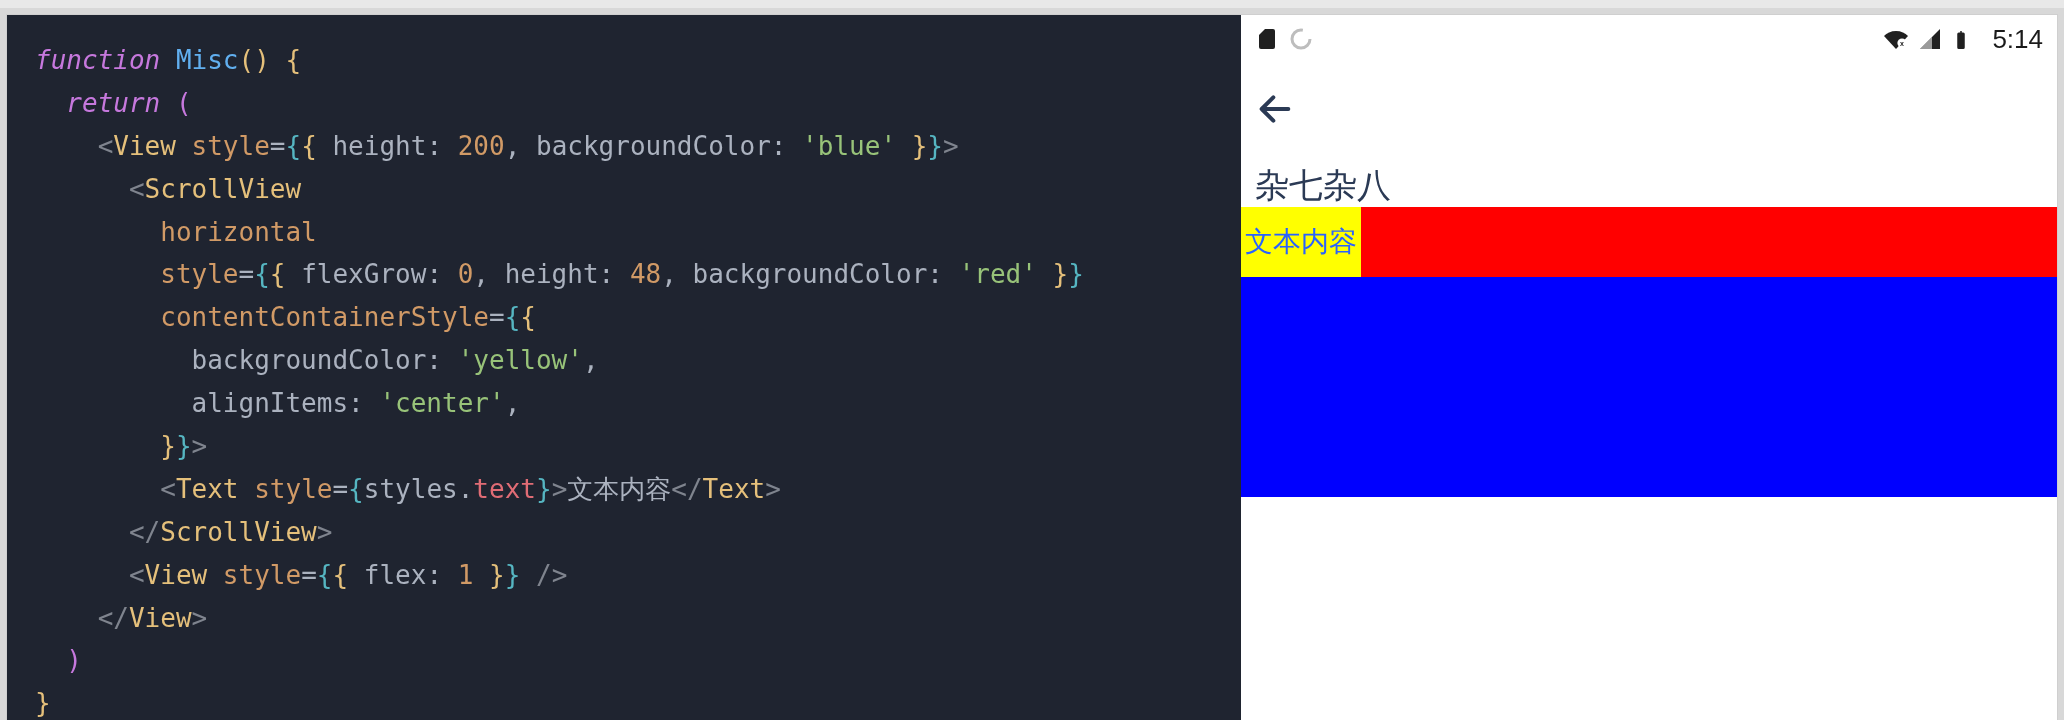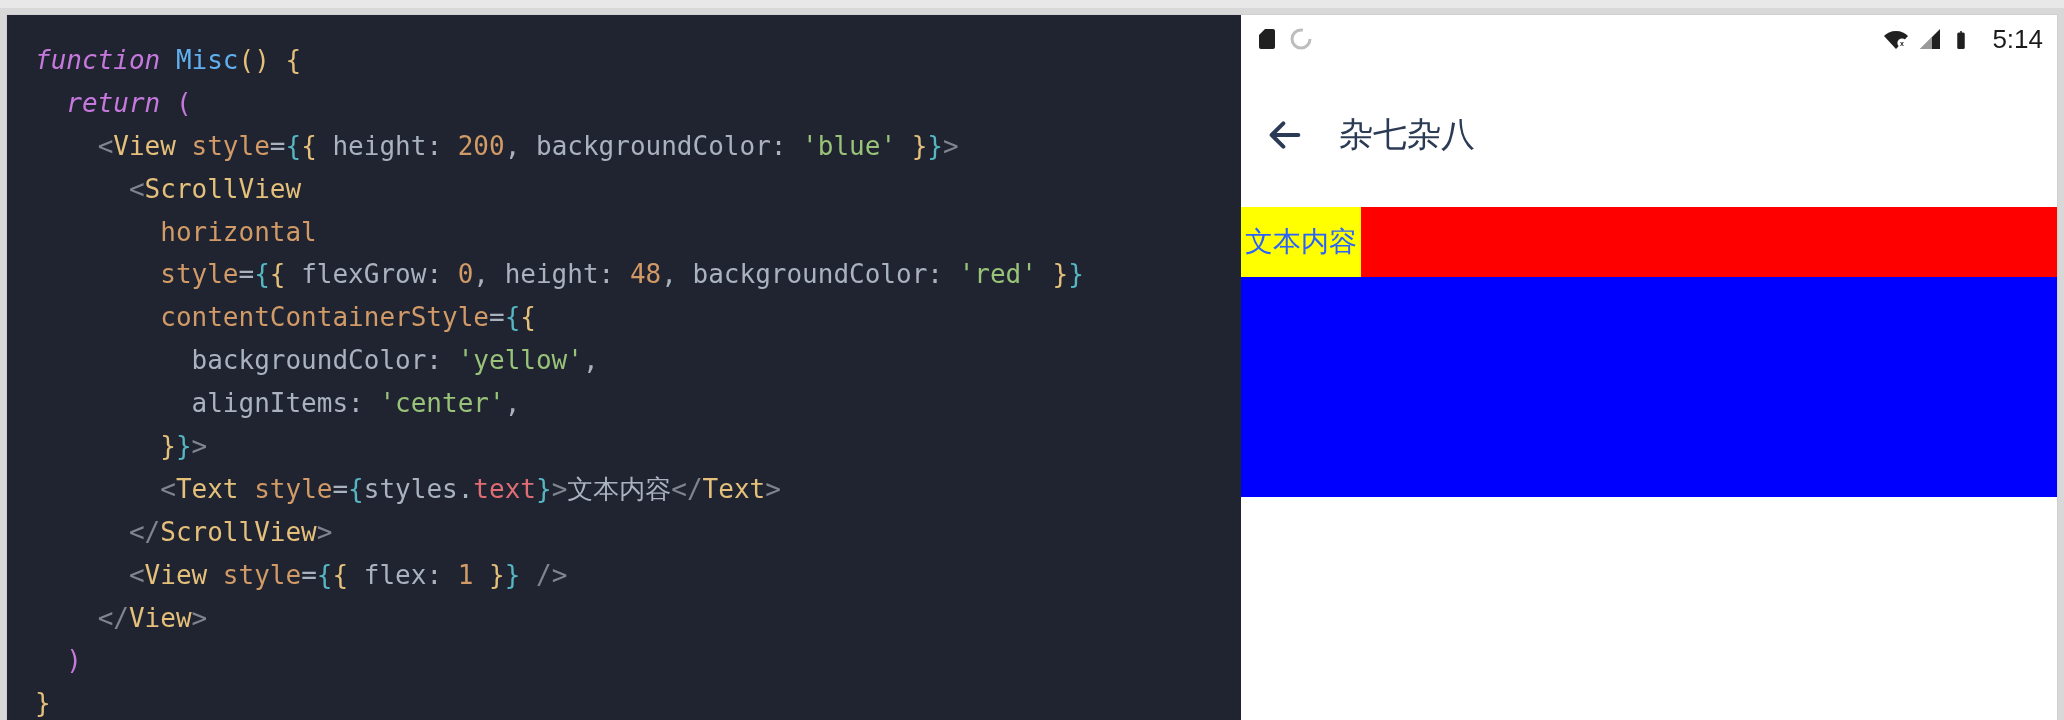--- a/index.html
+++ b/index.html
@@ -66,24 +66,25 @@
     color: #1a1a1a;
   }
   .statusbar-left, .statusbar-right {
     display: flex; align-items: center; gap: 10px;
   }
   .sb-icon { width: 24px; height: 24px; display: inline-flex; }
   .sb-time { font-size: 26px; font-weight: 500; margin-left: 6px; }
   .appbar {
     height: 92px;
     display: flex;
-    align-items: center;
-    padding: 0 24px;
+    align-items: flex-start;
+    padding: 0 14px;
     gap: 34px;
     color: #2b3a55;
+    flex-direction: column;
   }
   .appbar .back-icon {
     width: 40px; height: 40px;
     display: inline-flex; align-items: center; justify-content: center;
   }
   .appbar-title {
     font-size: 34px;
     font-weight: 400;
     color: #2b3a55;
   }

